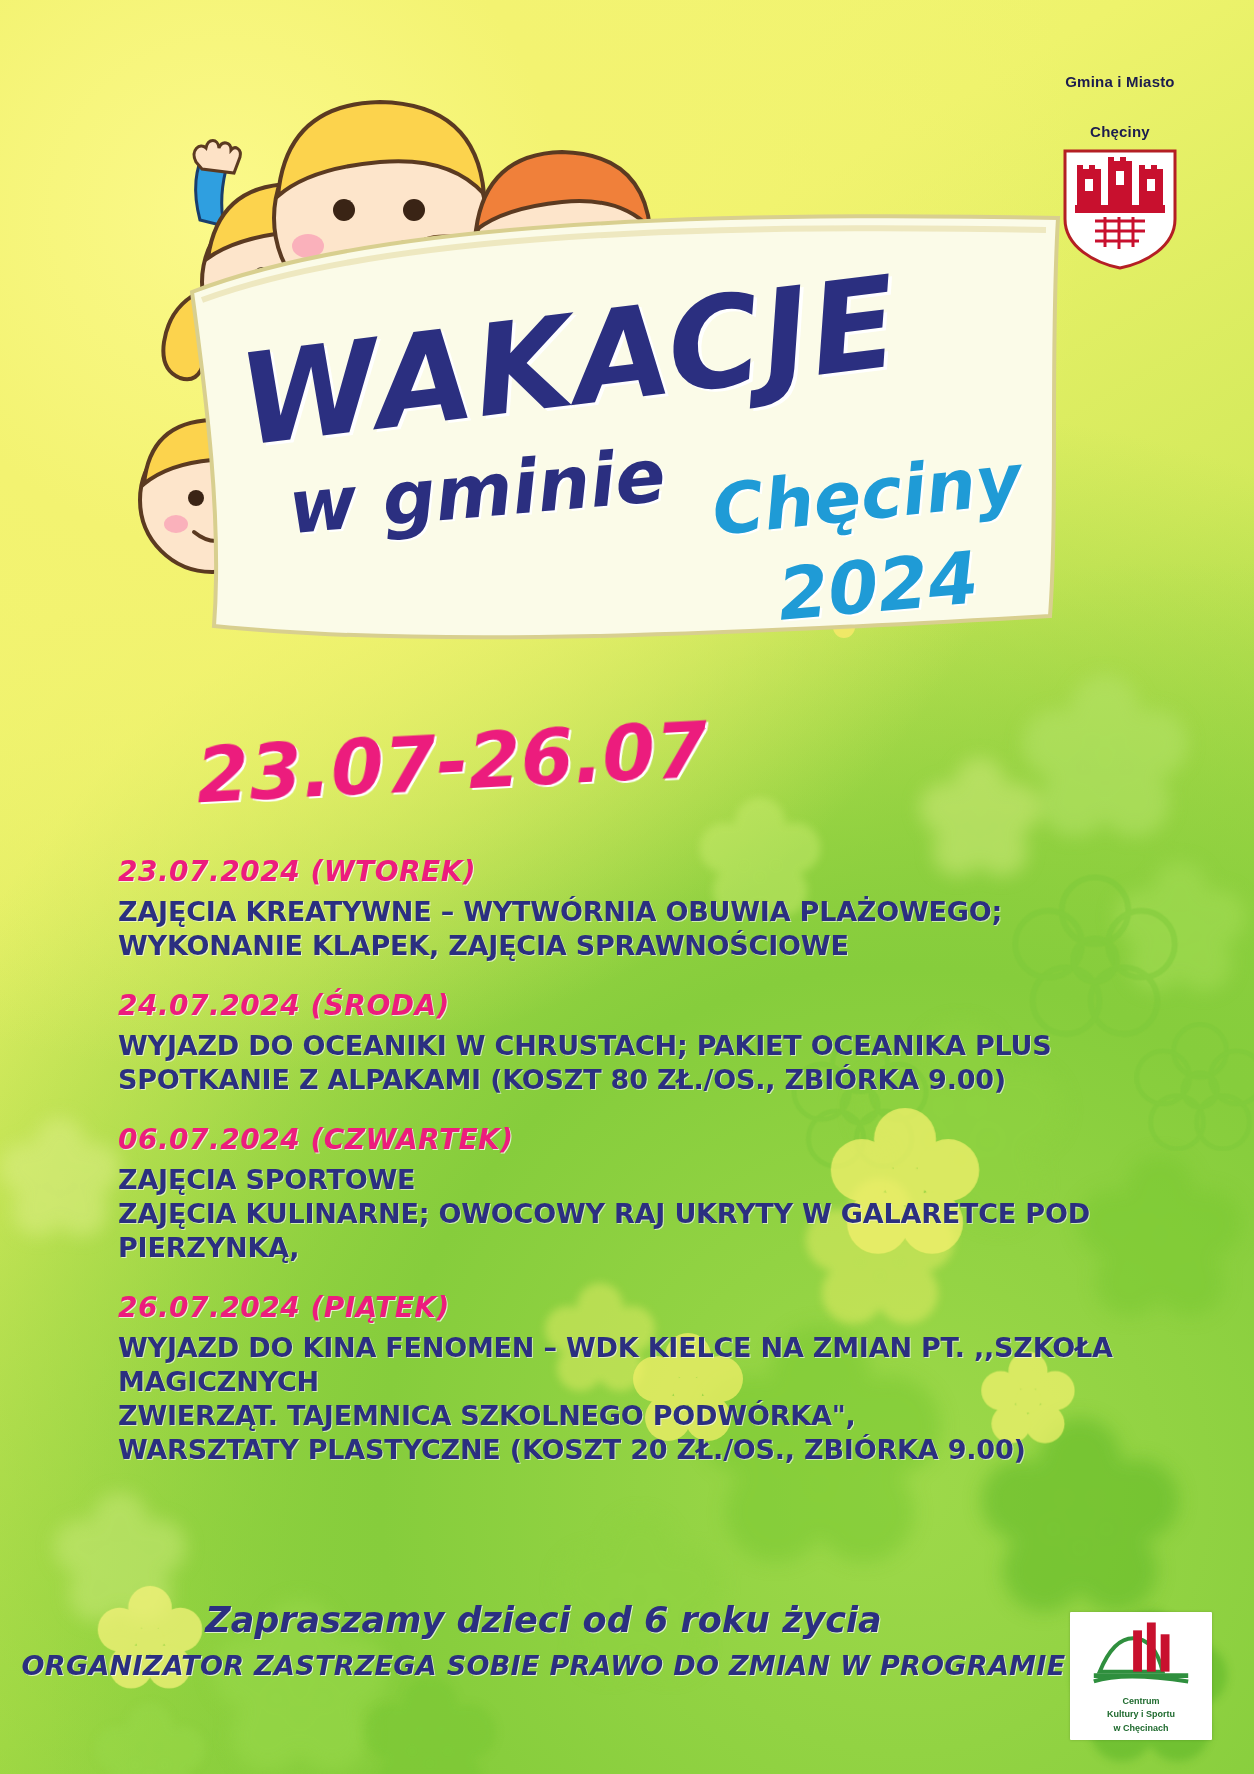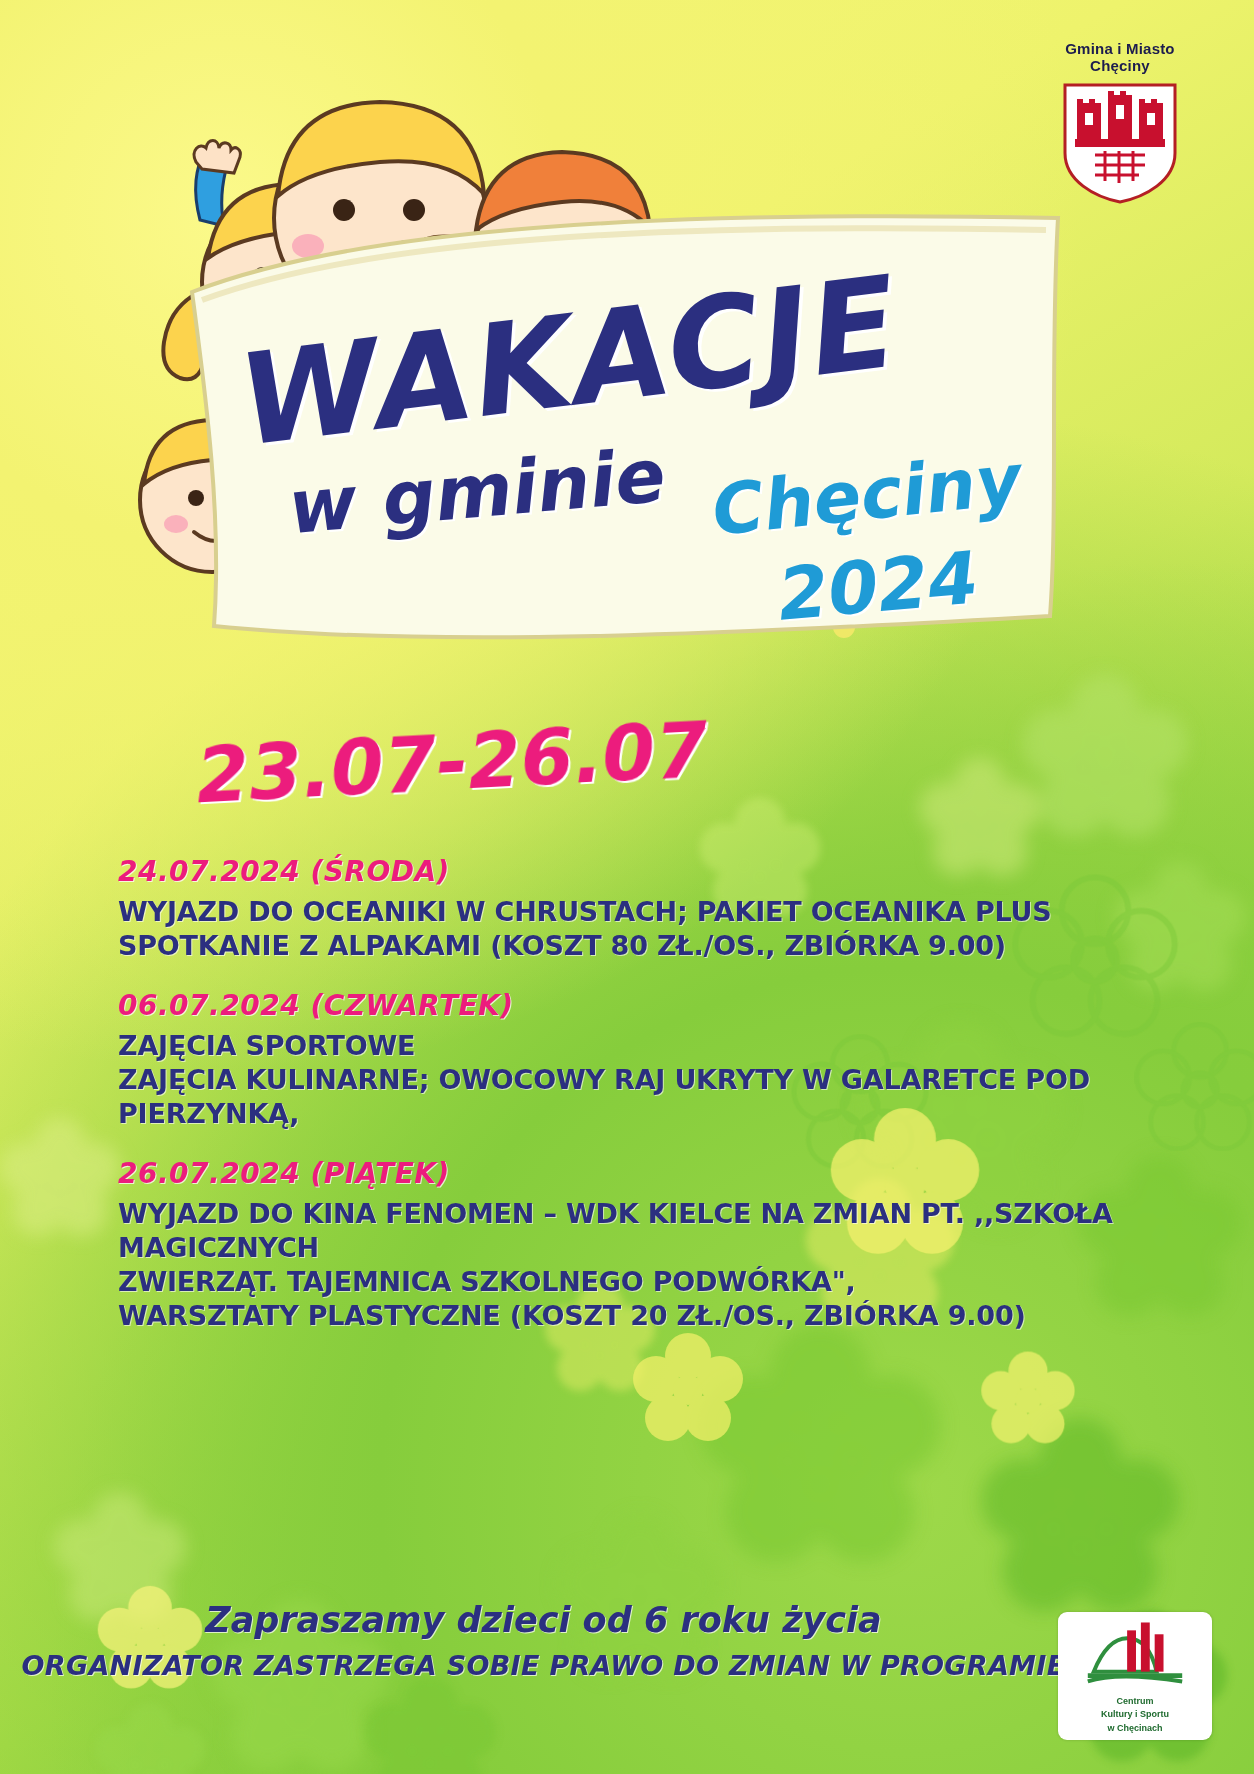--- a/index.html
+++ b/index.html
@@ -36,20 +36,21 @@
     right: 44px;
     width: 180px;
     text-align: center;
   }
   #crest .crest-title {
     font-size: 15px;
     font-weight: bold;
     color: #1c1c4e;
     line-height: 1.15;
     letter-spacing: .2px;
+    margin-top: 33px;
   }
   #crest .shield {
     margin: 6px auto 0;
     width: 118px;
     height: 124px;
   }
 
   
   .kid {
     position: absolute;
@@ -193,24 +194,24 @@
     font-size: 27px;
     color: #2b2f80;
     letter-spacing: .3px;
     text-shadow: 1px 1px 0 rgba(255,255,255,.7);
   }
 
   #logo-box {
     position: absolute;
     right: 42px;
     top: 1612px;
-    width: 154px;
+    width: 142px;
     height: 128px;
     background: #ffffff;
-    border-radius: 9px;
+    border-radius: 1px;
     box-shadow: 0 0 3px rgba(0,0,0,.18);
     text-align: center;
   }
   #logo-box .logo-text {
     font-family: "Liberation Sans", sans-serif;
     font-size: 9px;
     font-weight: bold;
     color: #1f6b2f;
     line-height: 1.25;
     margin-top: 2px;
@@ -410,20 +411,25 @@
           <path d="M58 70 v32"></path>
           <path d="M72 70 v30"></path>
       </g>
     </svg>
   </div>
 
   <div id="big-date">23.07-26.07</div>
 
   <div id="program">
 
+    <div class="day">
+      <div class="day-head">23.07.2024 (WTOREK)</div>
+      <div class="day-line">ZAJĘCIA KREATYWNE – WYTWÓRNIA OBUWIA PLAŻOWEGO;</div>
+      <div class="day-line">WYKONANIE KLAPEK, ZAJĘCIA SPRAWNOŚCIOWE</div>
+    </div>
 
     <div class="day">
       <div class="day-head">24.07.2024 (ŚRODA)</div>
       <div class="day-line">WYJAZD DO OCEANIKI W CHRUSTACH; PAKIET OCEANIKA PLUS</div>
       <div class="day-line">SPOTKANIE Z ALPAKAMI (KOSZT 80 ZŁ./OS., ZBIÓRKA 9.00)</div>
     </div>
 
     <div class="day">
       <div class="day-head">06.07.2024 (CZWARTEK)</div>
       <div class="day-line">ZAJĘCIA SPORTOWE</div>

